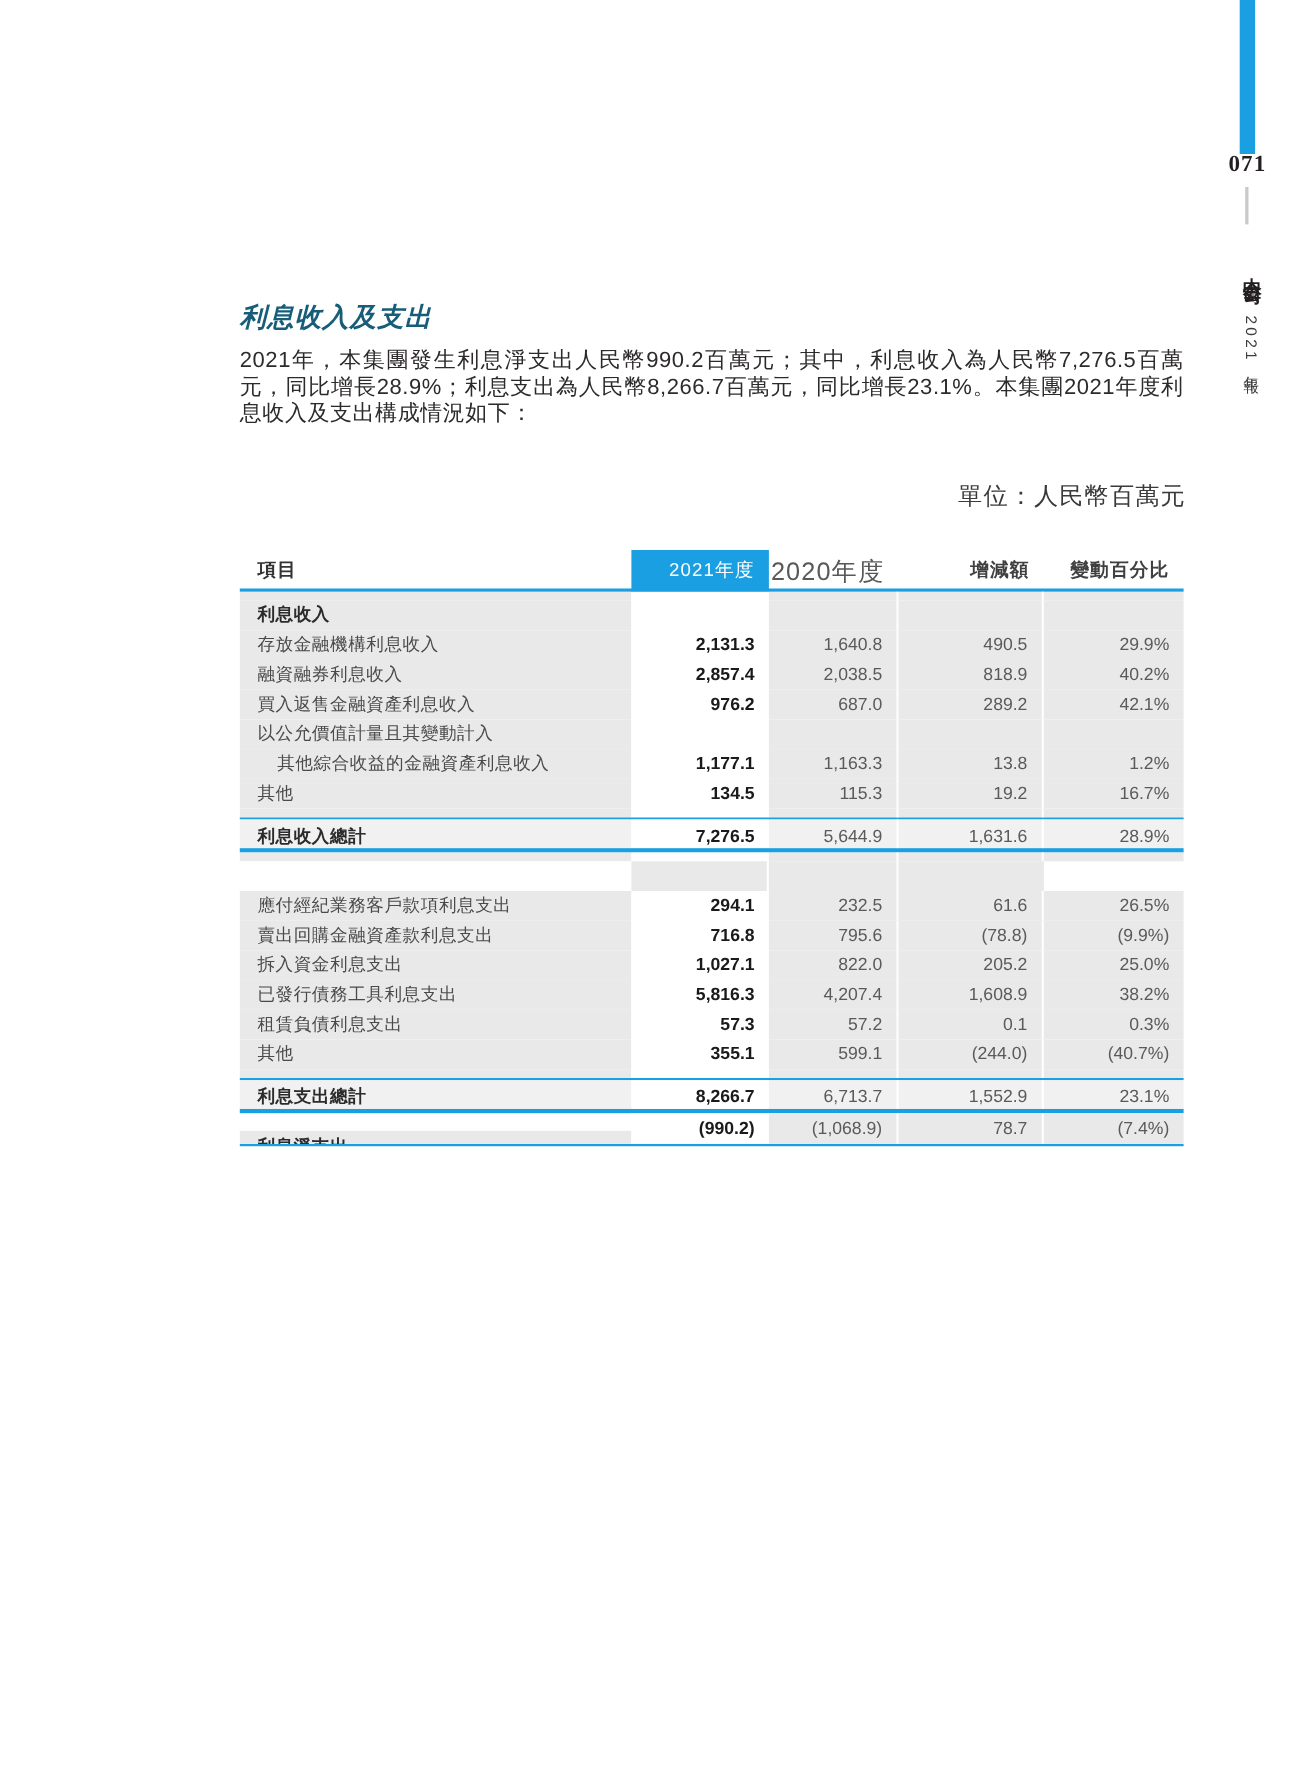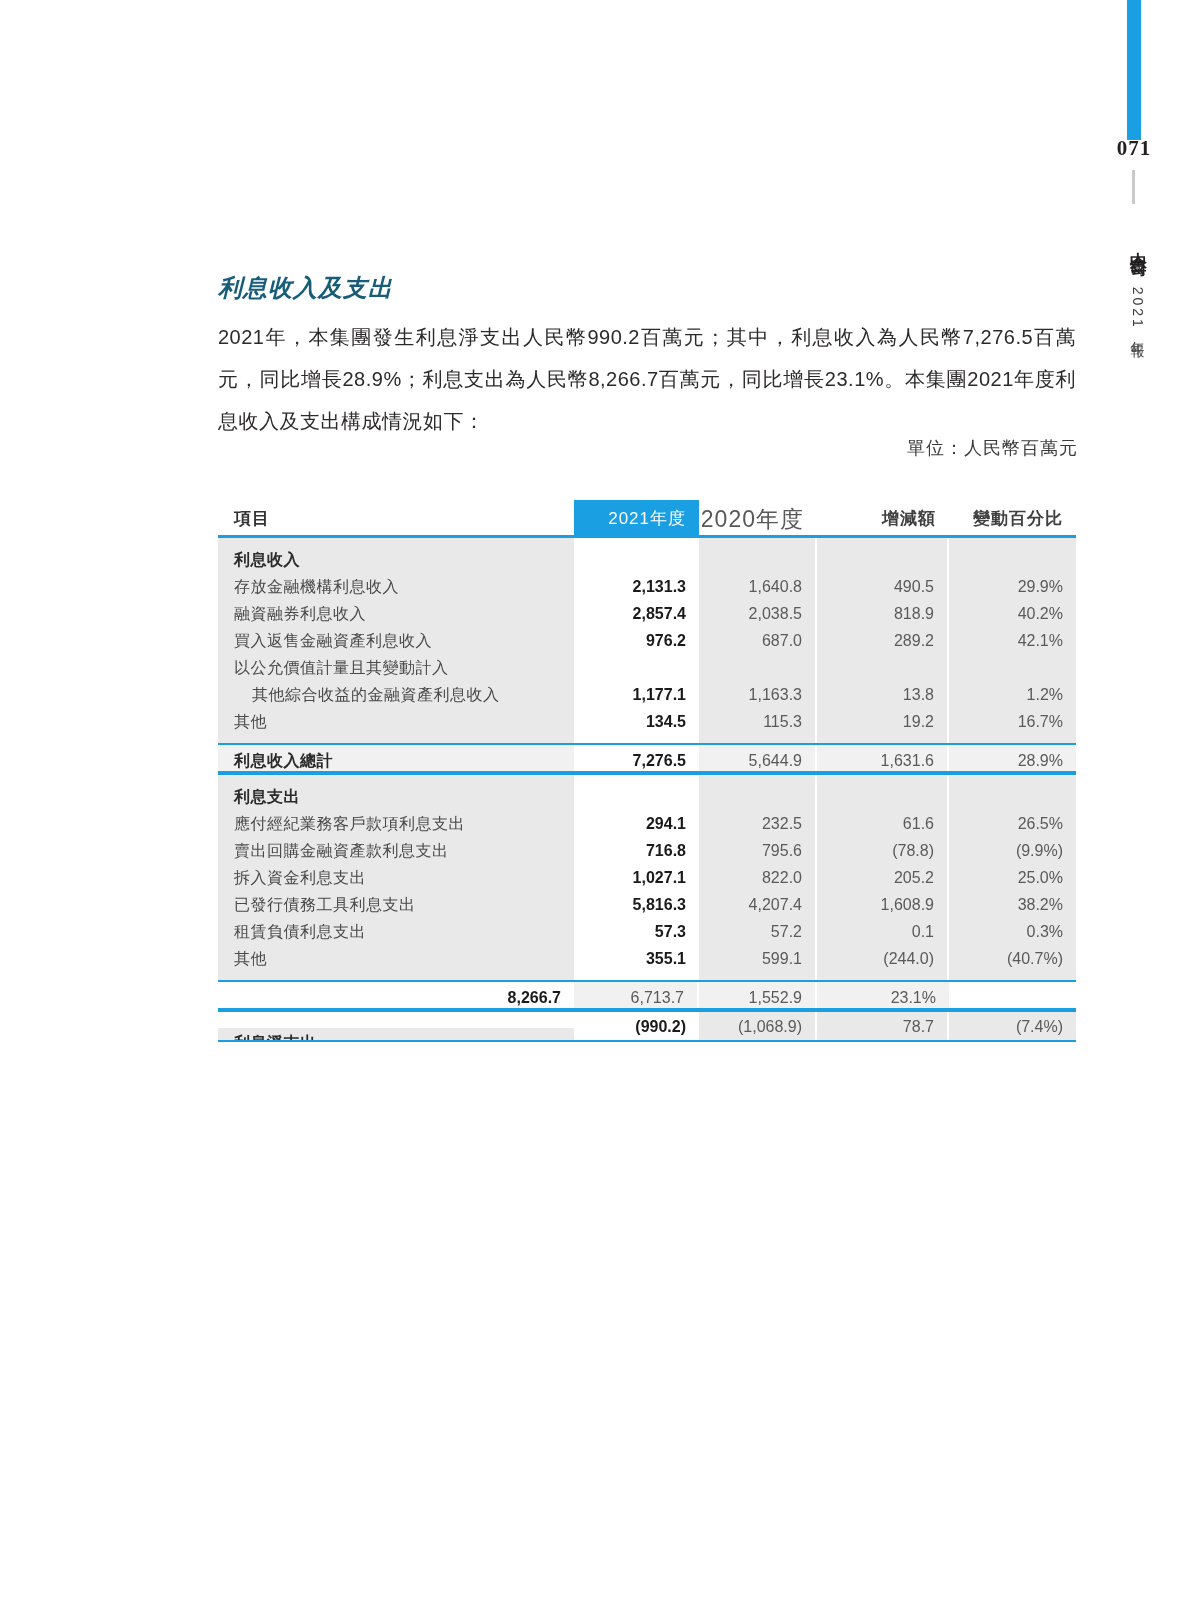--- a/index.html
+++ b/index.html
@@ -37,26 +37,26 @@
   .sb-edition{font-size:14px;letter-spacing:3px;color:#3c3c3c;}
 
   
   .heading{
     position:absolute;left:218px;top:272px;
     font-size:24px;font-weight:bold;font-style:italic;
     letter-spacing:1px;color:#175d79;
   }
   .para{
     position:absolute;left:218px;top:316px;width:858px;
-    font-size:20px;line-height:42px;color:#2d2a2b;
+    font-size:20px;line-height:24px;color:#2d2a2b;
     text-align:justify;letter-spacing:0.5px;
   }
   .unit-note{
     position:absolute;right:112px;top:436px;
-    font-size:18px;color:#3a3a3a;letter-spacing:1px;
+    font-size:22px;color:#3a3a3a;letter-spacing:1px;
   }
 
   
   .itable{position:absolute;left:218px;top:500px;width:858px;font-size:16px;}
   .trow{display:grid;grid-template-columns:356px 125px 118px 132px 127px;}
   .thead{height:38px;line-height:38px;border-bottom:3px solid var(--accent);}
   .thead .hc{align-self:stretch;}
   .h-item{font-weight:bold;color:#333;padding-left:16px;text-align:left;font-size:17px;letter-spacing:1px;}
   .h-2021{background:var(--accent);color:#fff;text-align:right;padding-right:13px;font-size:17px;letter-spacing:1px;}
   .h-2020{color:#595959;text-align:right;padding-right:13px;font-size:23px;letter-spacing:1px;}
@@ -179,21 +179,20 @@
           <div class="cell c-pct">28.9%</div>
         </div>
         <div class="trow r-spacer">
           <div class="cell c-item"></div>
           <div class="cell c-2021"></div>
           <div class="cell c-2020"></div>
           <div class="cell c-change"></div>
           <div class="cell c-pct"></div>
         </div>
         <div class="trow r-section">
-          <div class="cell c-item">利息支出</div>
           <div class="cell c-2021"></div>
           <div class="cell c-2020"></div>
           <div class="cell c-change"></div>
           <div class="cell c-pct"></div>
         </div>
         <div class="trow r-data">
           <div class="cell c-item">應付經紀業務客戶款項利息支出</div>
           <div class="cell c-2021">294.1</div>
           <div class="cell c-2020">232.5</div>
           <div class="cell c-change">61.6</div>
@@ -235,20 +234,21 @@
           <div class="cell c-pct">(40.7%)</div>
         </div>
         <div class="trow r-spacer">
           <div class="cell c-item"></div>
           <div class="cell c-2021"></div>
           <div class="cell c-2020"></div>
           <div class="cell c-change"></div>
           <div class="cell c-pct"></div>
         </div>
         <div class="trow r-total">
+          <div class="cell c-item">利息支出總計</div>
           <div class="cell c-2021">8,266.7</div>
           <div class="cell c-2020">6,713.7</div>
           <div class="cell c-change">1,552.9</div>
           <div class="cell c-pct">23.1%</div>
         </div>
         <div class="trow r-net">
           <div class="cell c-item">利息淨支出</div>
           <div class="cell c-2021">(990.2)</div>
           <div class="cell c-2020">(1,068.9)</div>
           <div class="cell c-change">78.7</div>

